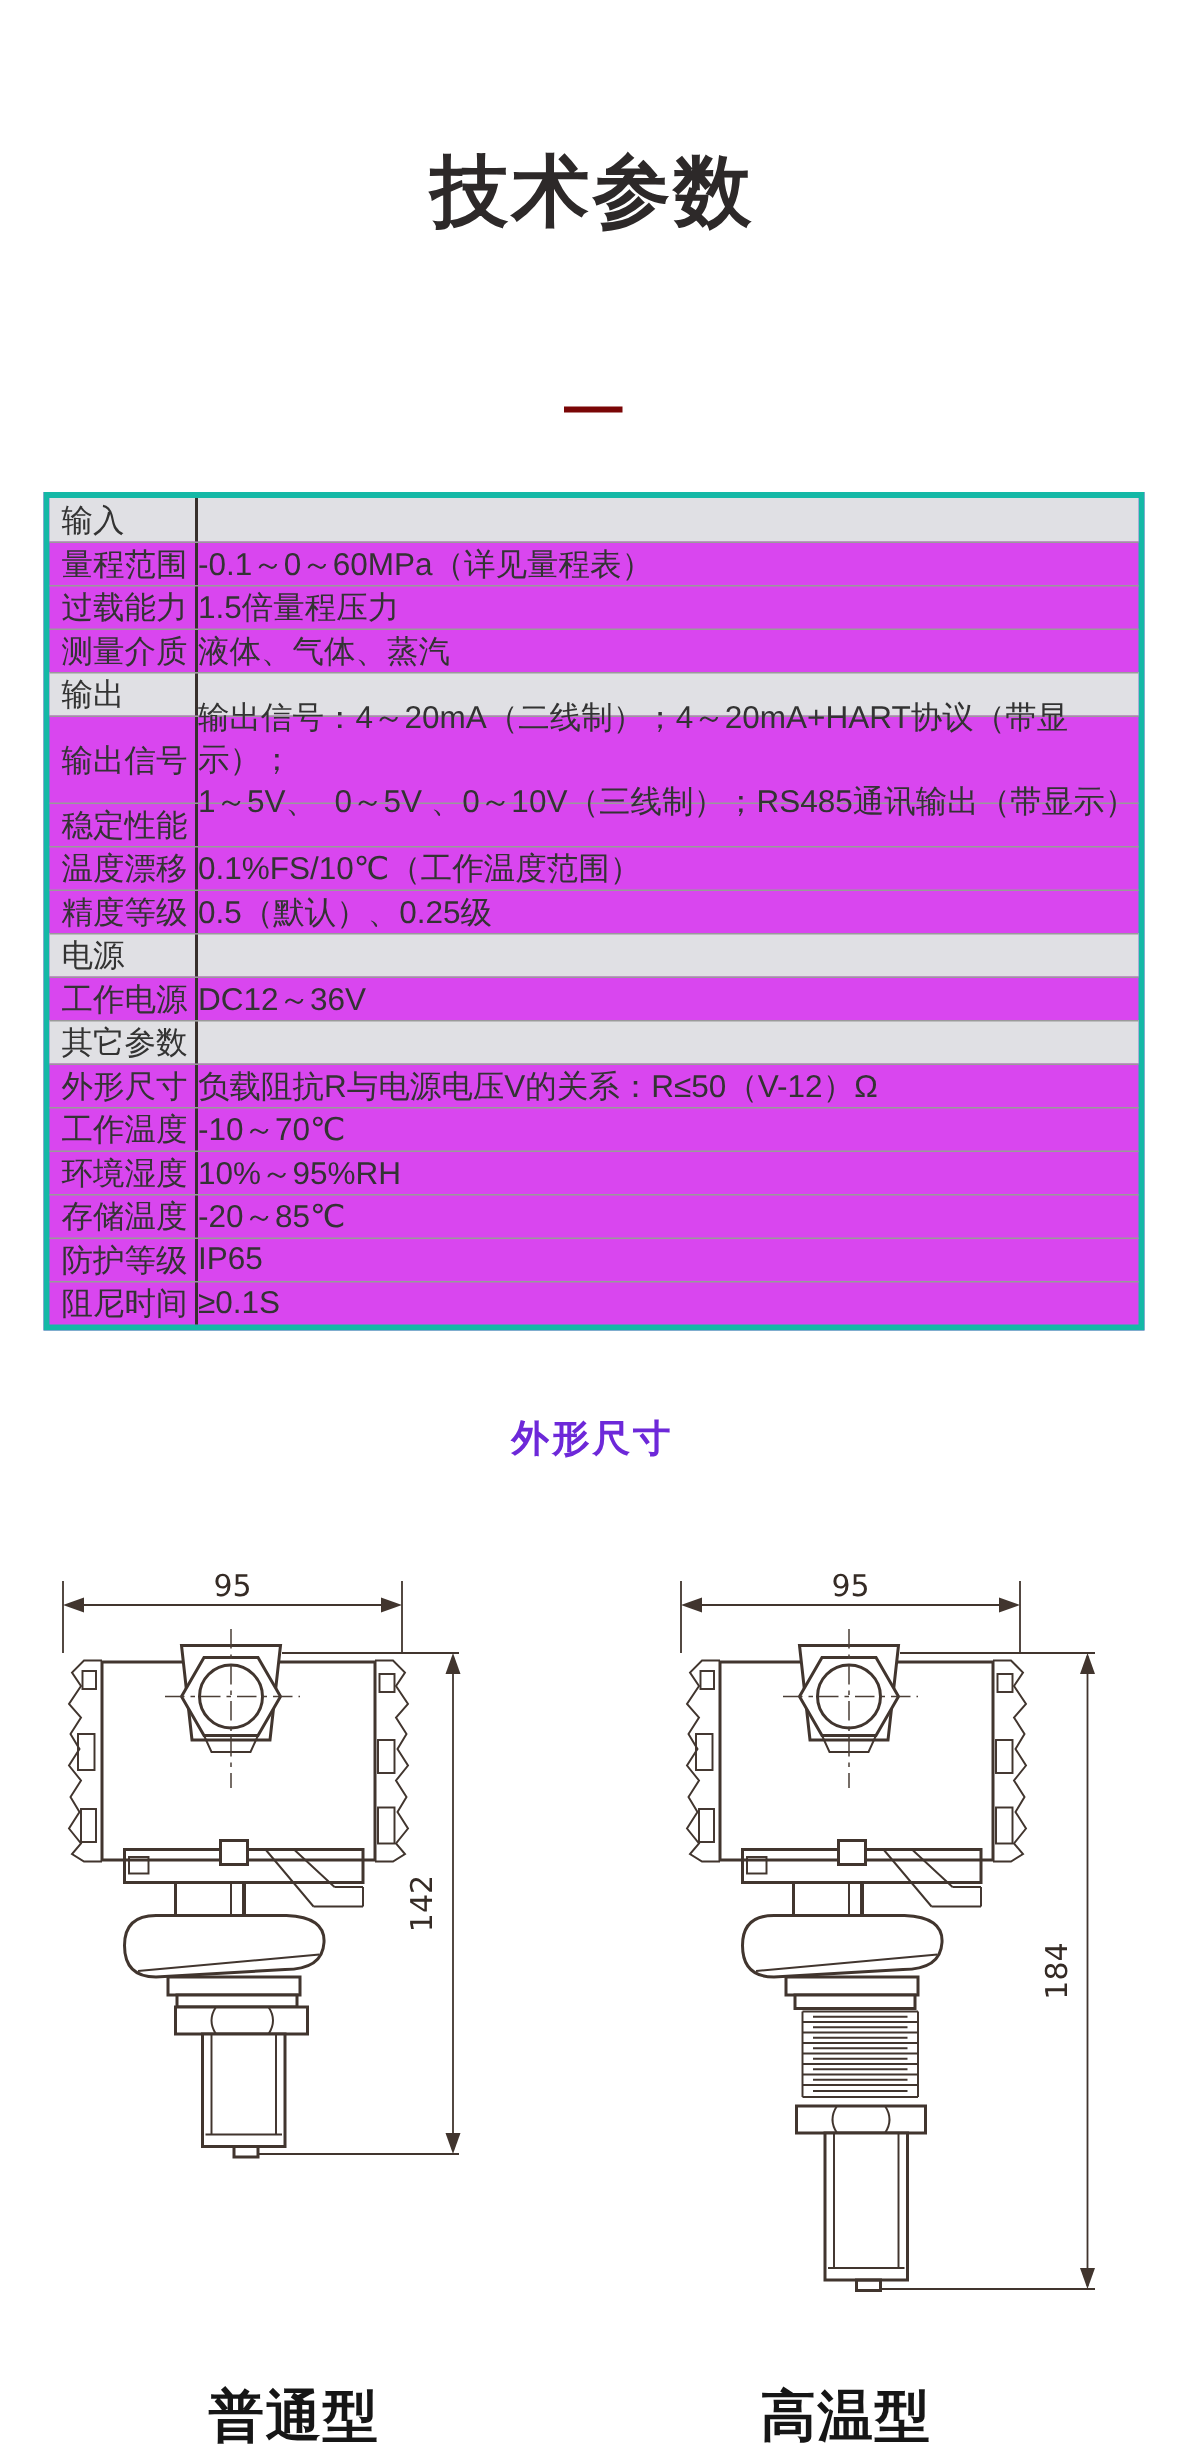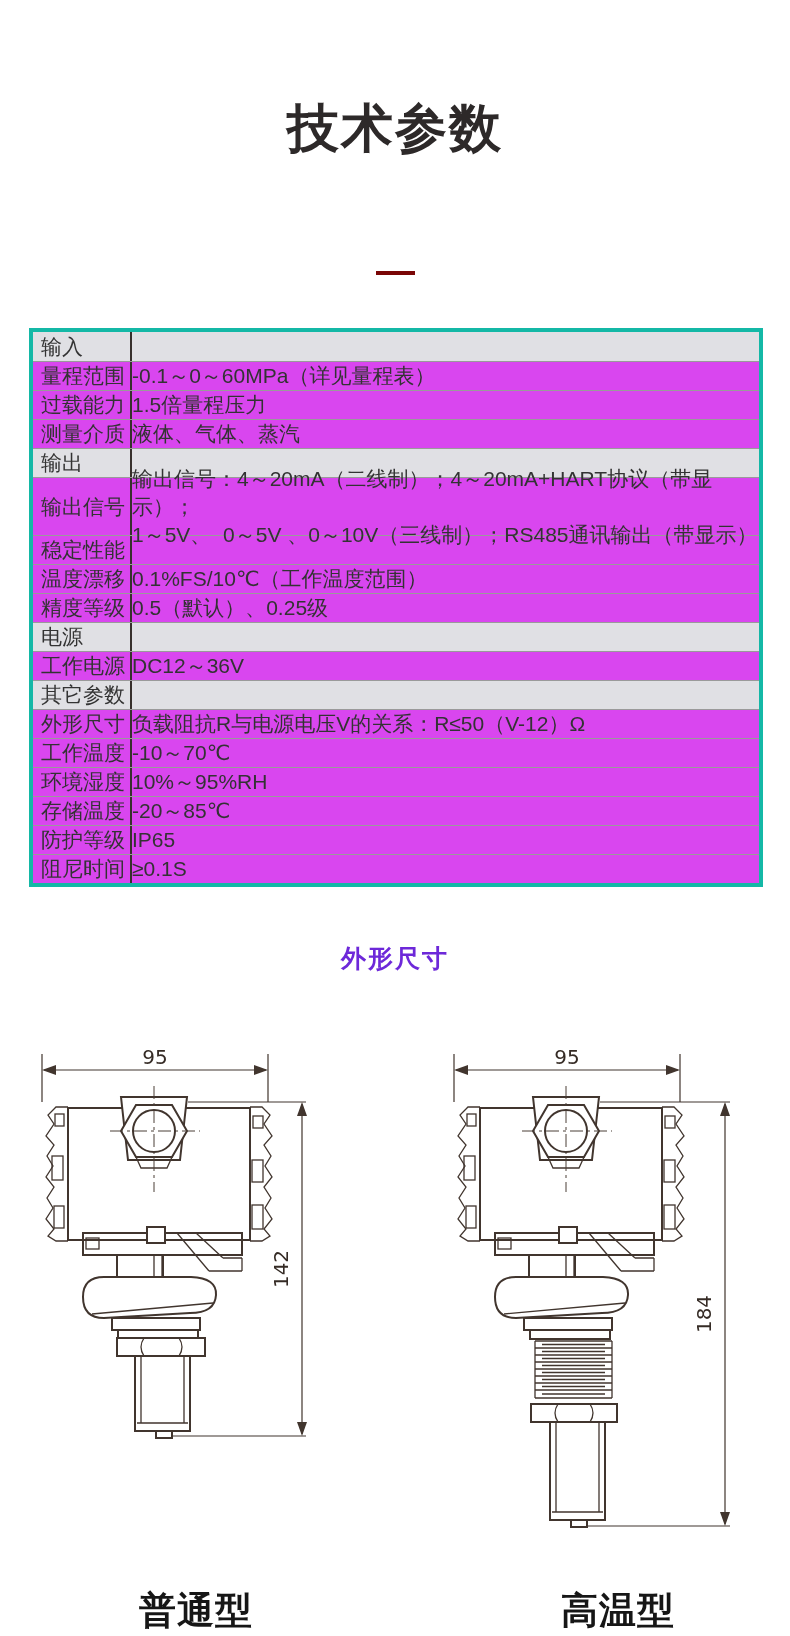--- a/index.html
+++ b/index.html
@@ -30,21 +30,21 @@
   .lnw{stroke:#41352e;stroke-width:2;fill:#ffffff;}
   .tn{stroke:#41352e;stroke-width:1.3;fill:none;}
   .dl{stroke:#41352e;stroke-width:1.2;fill:none;}
   .cl{stroke:#4a3e36;stroke-width:1;fill:none;stroke-dasharray:13 4 3 4;}
   .ah{fill:#41352e;stroke:none;}
   .dimtxt{font-family:"DejaVu Sans","Liberation Sans",sans-serif;font-size:20px;fill:#352b25;}
 
   .caption{position:absolute;top:1586px;width:200px;text-align:center;
            font-size:37px;font-weight:800;color:#161616;letter-spacing:1px;}
   .cap-left{left:96px;}
-  .cap-right{left:518px;}
+  .cap-right{left:464px;}
 </style>
 </head>
 <body>
 
 <div class="page">
 
   <div class="title">技术参数</div>
   <div class="dash"></div>
 
   <div class="spec-table">

